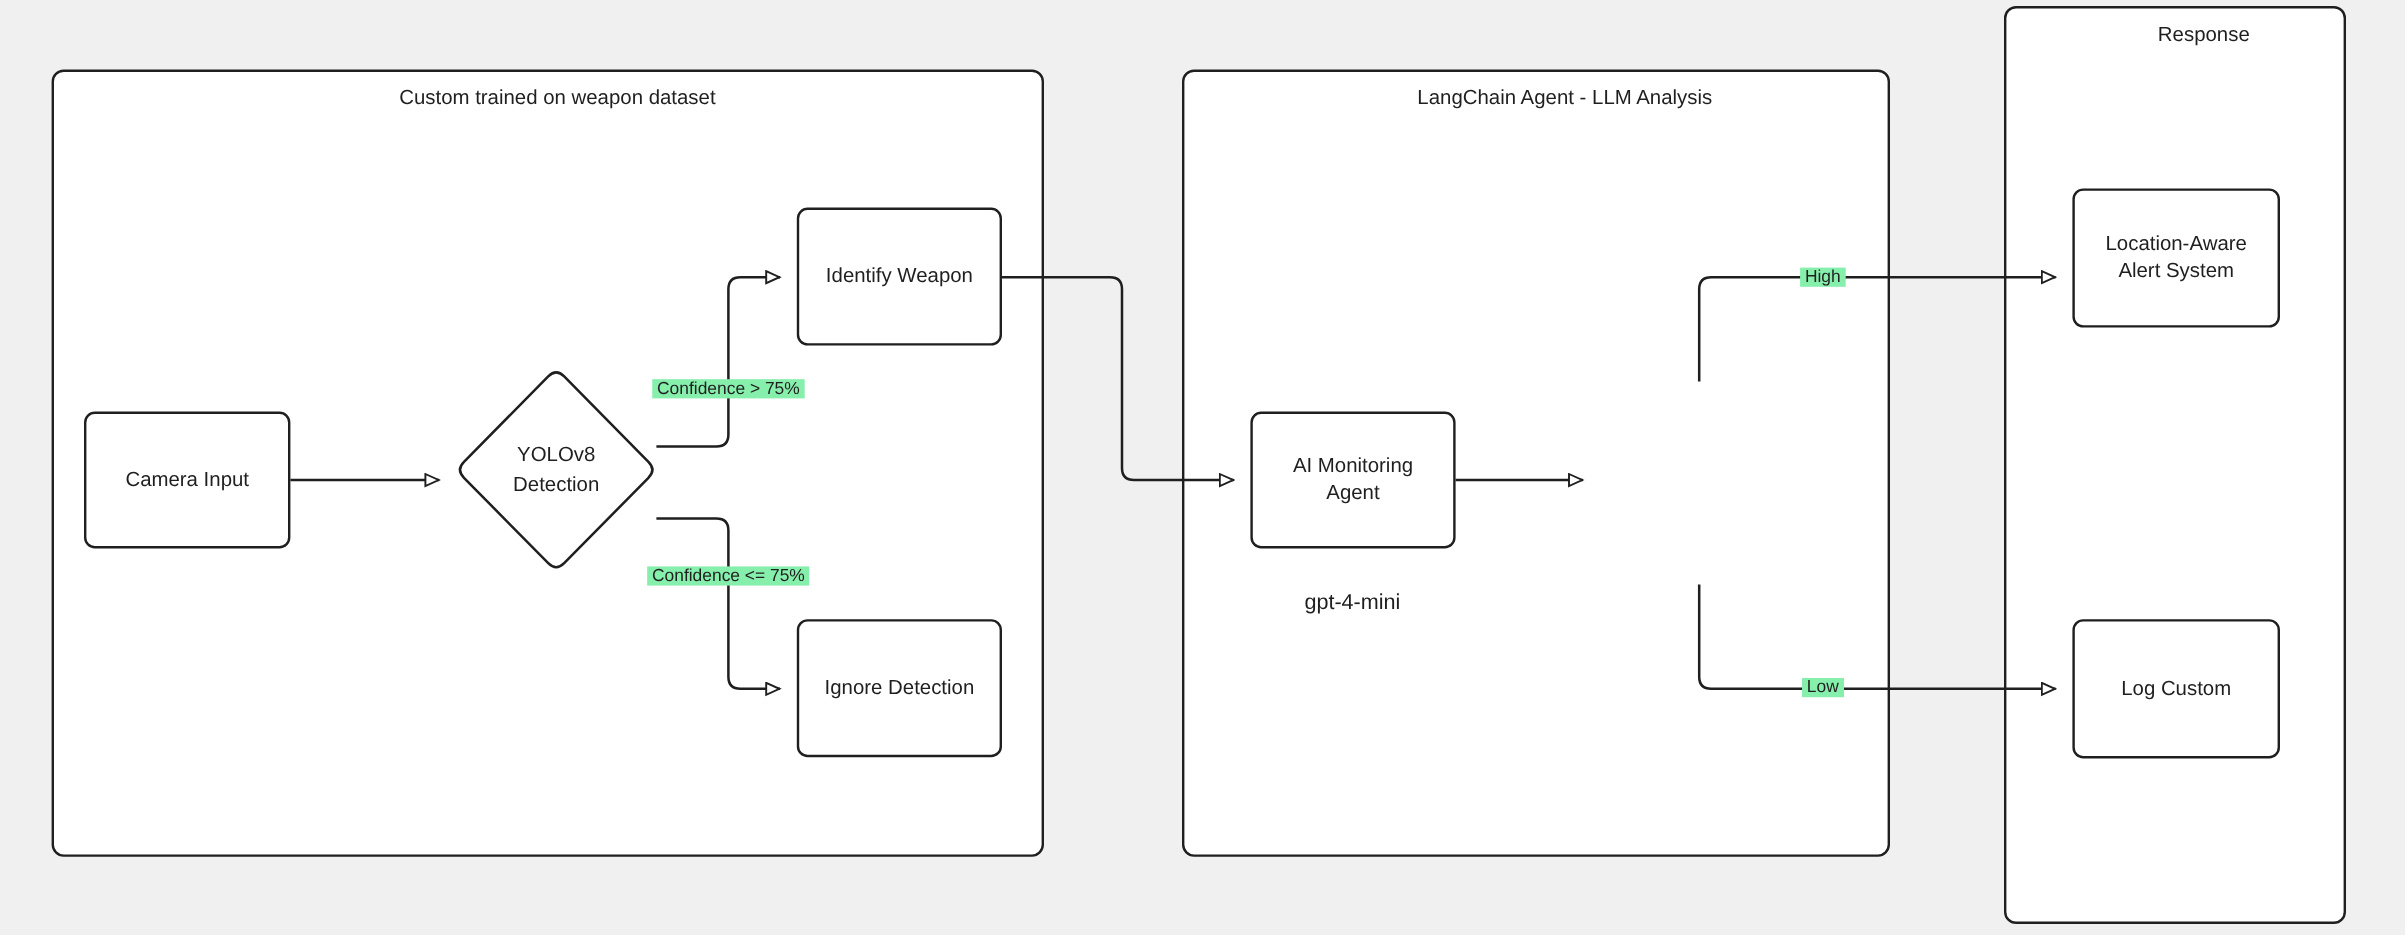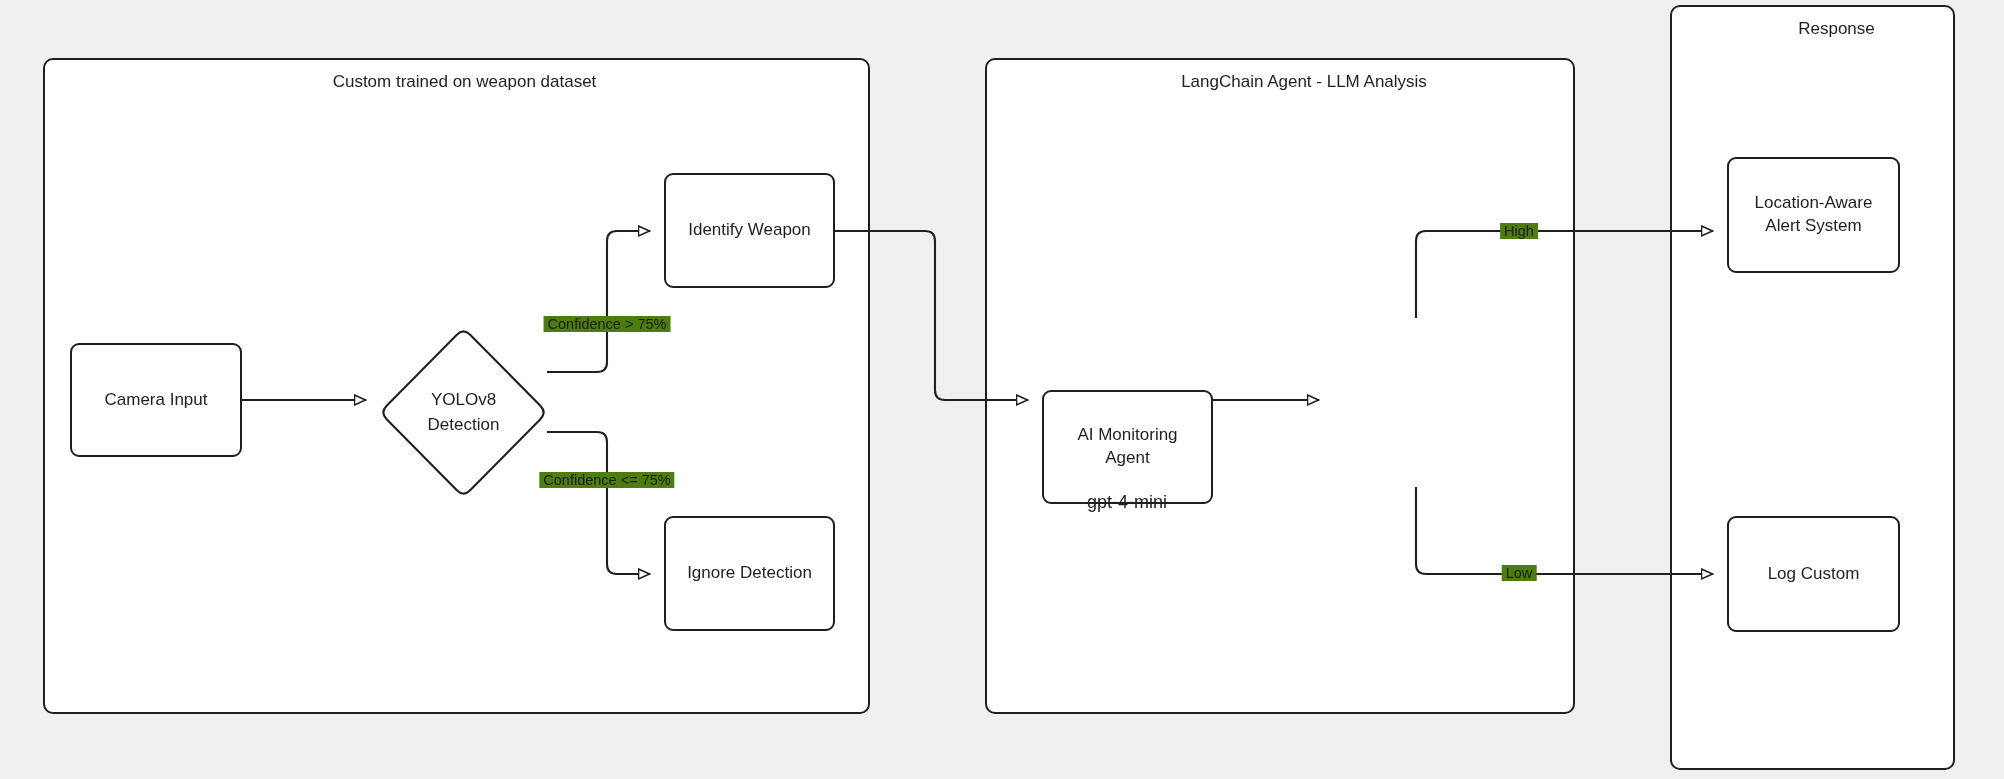--- a/index.html
+++ b/index.html
@@ -71,21 +71,21 @@
     align-items: center;
     justify-content: center;
     text-align: center;
     font-size: 17px;
     color: #1f1f1f;
     line-height: 1.45;
     word-break: break-all;
   }
   .edge-label {
     position: absolute;
-    background: #4d7c0f;
+    background: #86efac;
     font-size: 14.5px;
     color: #1f1f1f;
     white-space: nowrap;
     padding: 0 4px;
     transform: translate(-50%, -50%);
     text-align: left;
   }
   .free-label {
     position: absolute;
     font-size: 18px;
@@ -129,36 +129,36 @@
       <path d="M1416,318 L1416,241 Q1416,231 1426,231 L1713,231" marker-end="url(#arrowOpen)"></path>
 
       <path d="M1416,487 L1416,564 Q1416,574 1426,574 L1713,574" marker-end="url(#arrowOpen)"></path>
     </g>
   </svg>
 
   <div class="node-box" id="node-0" style="left: 70px; top: 343px; width: 172px; height: 114px;">
     <span>Camera Input</span>
   </div>
 
-  <div class="node-diamond-wrap" id="node-1" style="left: 380px; top: 328px; width: 167px; height: 169px;">
+  <div class="node-diamond-wrap" id="node-1" style="left: 380px; top: 307px; width: 167px; height: 169px;">
     <svg width="167" height="169" viewBox="0 0 167 169">
         <path d="M 76.85 6.6499999999999995 Q 83.5 0 90.15 6.6499999999999995 L 160.35 77.85 Q 167 84.5 160.35 91.15 L 90.15 162.35 Q 83.5 169 76.85 162.35 L 6.6499999999999995 91.15 Q 0 84.5 6.6499999999999995 77.85 Z" fill="#ffffff" stroke="#1f1f1f" stroke-width="2.1" stroke-linejoin="round"></path>
       </svg>
     <div class="node-diamond-label">YOLOv8<br>Detection</div>
   </div>
 
   <div class="node-box" id="node-2" style="left: 664px; top: 173px; width: 171px; height: 115px;">
     <span>Identify Weapon</span>
   </div>
 
   <div class="node-box" id="node-3" style="left: 664px; top: 516px; width: 171px; height: 115px;">
     <span>Ignore Detection</span>
   </div>
 
-  <div class="node-box" id="node-4" style="left: 1042px; top: 343px; width: 171px; height: 114px; margin-top: 47px;">
+  <div class="node-box" id="node-4" style="left: 1042px; top: 343px; width: 171px; height: 114px;">
     <span>AI Monitoring<br>Agent</span>
   </div>
 
 
   <div class="node-box" id="node-6" style="left: 1727px; top: 157px; width: 173px; height: 116px;">
     <span>Location-Aware<br>Alert System</span>
   </div>
 
   <div class="node-box" id="node-7" style="left: 1727px; top: 516px; width: 173px; height: 116px;">
     <span>Log Custom</span>

